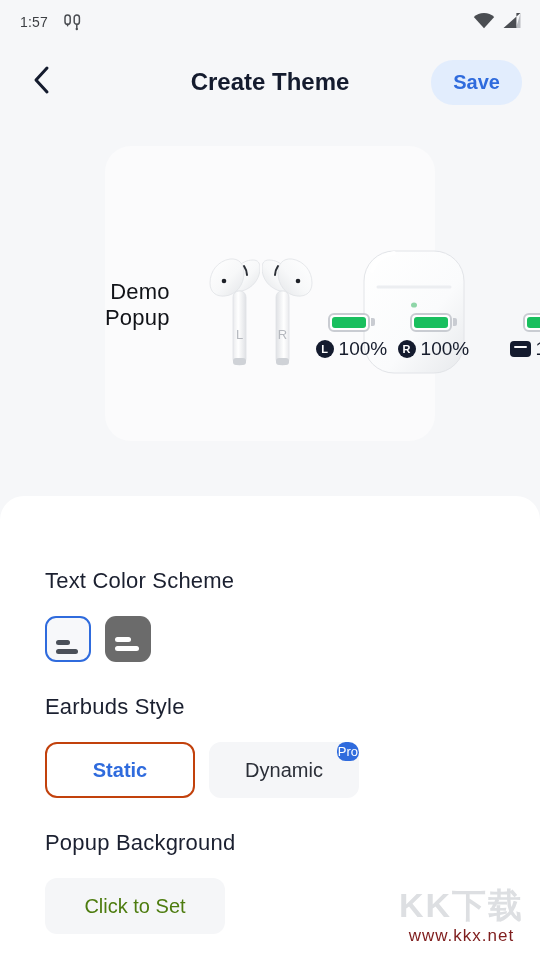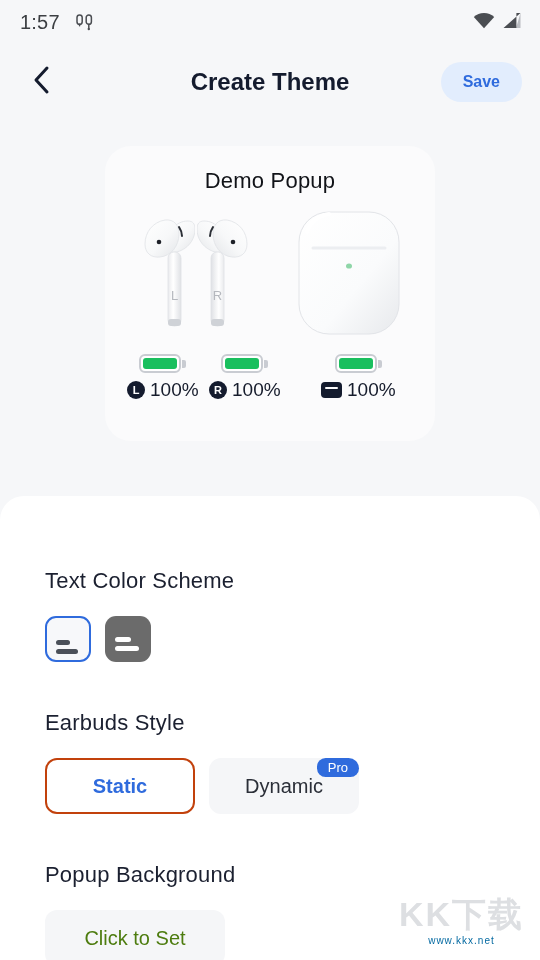--- a/index.html
+++ b/index.html
@@ -10,52 +10,52 @@
     position:relative;
     overflow:hidden;
     -webkit-font-smoothing:antialiased;
   }
 
   
   .statusbar{
     height:44px; display:flex; align-items:center;
     padding:0 18px 0 20px; position:relative;
   }
-  .sb-time{ font-size:20px; color:#3c3f43; letter-spacing:.2px; }
+  .sb-time{ font-size:14px; color:#3c3f43; letter-spacing:.2px; }
   .sb-left-icons{ margin-left:14px; display:flex; align-items:center; }
   .sb-right{ margin-left:auto; display:flex; align-items:center; gap:7px; }
 
   
   .appbar{
     height:76px; display:flex; align-items:center;
     padding:0 18px 0 20px; position:relative;
   }
   .back-btn{
     width:44px; height:44px; display:flex;
     align-items:center; justify-content:center; cursor:pointer;
   }
   .appbar-title{
     position:absolute; left:0; right:0; text-align:center;
     font-size:24px; font-weight:bold; color:#141b2e;
     pointer-events:none;
   }
   .save-btn{
     margin-left:auto; background:#e2edfd; color:#2f6bdd;
-    font-size:16px; font-weight:bold;
+    font-size:20px; font-weight:bold;
     padding:11px 22px; border-radius:22px;
     border:none; cursor:pointer; z-index:2;
     font-family:"Liberation Sans", sans-serif;
   }
 
   
   .demo-wrap{ display:flex; justify-content:center; margin-top:26px; }
   .demo-card{
     width:330px; height:295px; background:#fbfbfc;
     border-radius:26px; padding-top:22px;
-    display:flex; flex-direction:column; align-items:center;text-align:right;
+    display:flex; flex-direction:row; align-items:center;text-align:right;
   }
   .demo-title{ font-size:22px; color:#111318; letter-spacing:.2px; }
 
   .pods-row{
     width:100%; height:128px; margin-top:16px;
     position:relative;
   }
   .earbud{ position:absolute; bottom:0; }
   .earbud.left{ left:38px; }
   .earbud.right{ left:92px; }
@@ -132,44 +132,44 @@
   .style-btn.selected{
     background:#ffffff; border:2px solid #c2410c;
     color:#2f6bdd; font-weight:bold;
   }
   .style-btn.unselected{
     background:#f5f6f8; border:2px solid #f5f6f8; color:#2b2f38;
   }
   .pro-badge{
     position:absolute; top:-2px; right:-2px;
     background:#2f6bdd; color:#ffffff; font-size:13px;
-    padding:2px 11px; border-radius:9px 11px 9px 9px;
+    padding:2px 1px; border-radius:9px 11px 9px 9px;
   }
 
   .setbtn{
     width:180px; height:56px; border-radius:12px;
     background:#f5f6f8; color:#4d7c0f; font-size:20px;
     display:flex; align-items:center; justify-content:center;
     margin-top:22px; cursor:pointer;
     font-family:"Liberation Sans", sans-serif;
   }
 
-  .mt-big{ margin-top:48px; }
+  .mt-big{ margin-top:32px; }
 
   
   .watermark{
     position:absolute; right:16px; bottom:14px;
     text-align:center; pointer-events:none; user-select:none;
   }
   .wm-main{
     font-size:34px; font-weight:bold; color:#dddfe2;
     letter-spacing:2px; line-height:1;
   }
   .wm-sub{
-    font-size:10px; color:#0369a1; letter-spacing:1px; margin-top:4px;
+    font-size:17px; color:#7f1d1d; letter-spacing:1px; margin-top:4px;
   }
 </style>
 </head>
 <body>
 
 <div class="statusbar">
   <span class="sb-time">1:57</span>
   <span class="sb-left-icons">
     <svg width="22" height="20" viewBox="0 0 22 20">
       <path d="M3 5.5a2.6 2.6 0 0 1 5.2 0v4.2a2.6 2.6 0 0 1-5.2 0z" fill="none" stroke="#4a4d52" stroke-width="1.5"></path>

